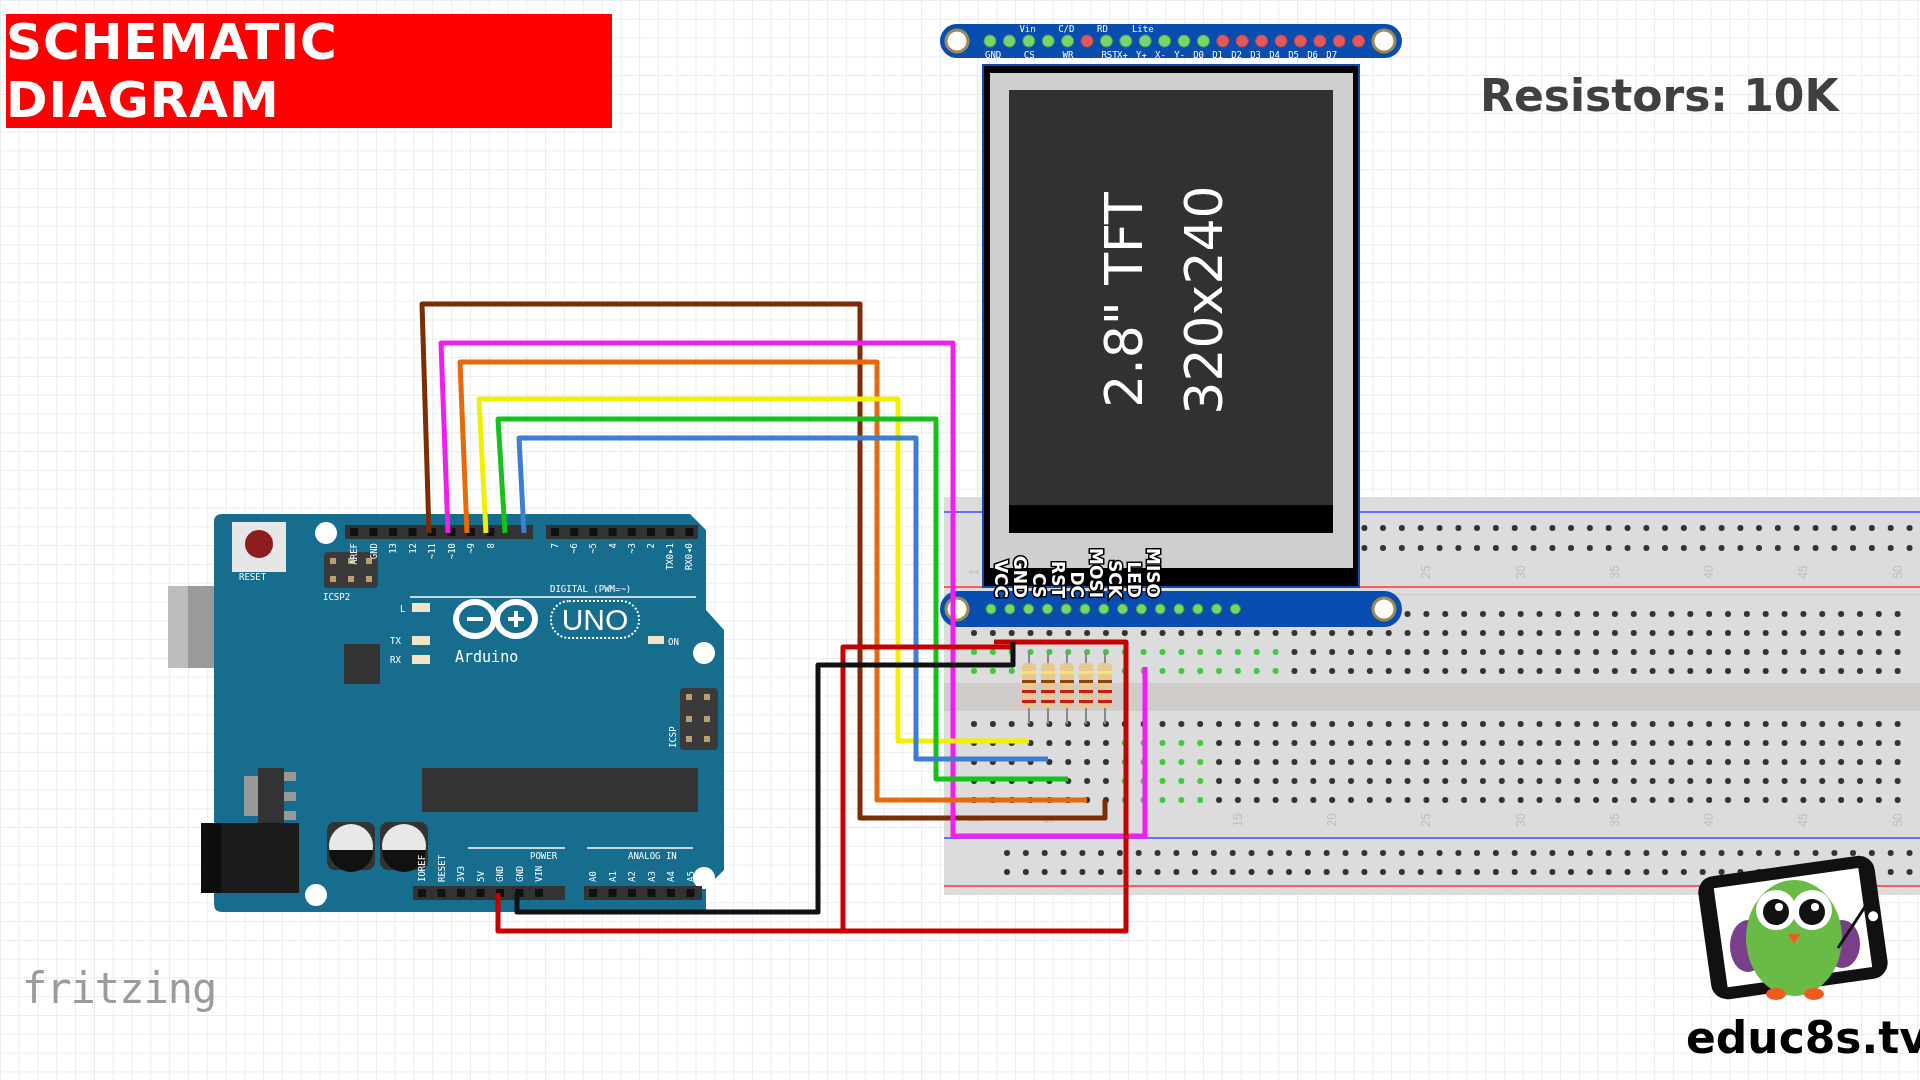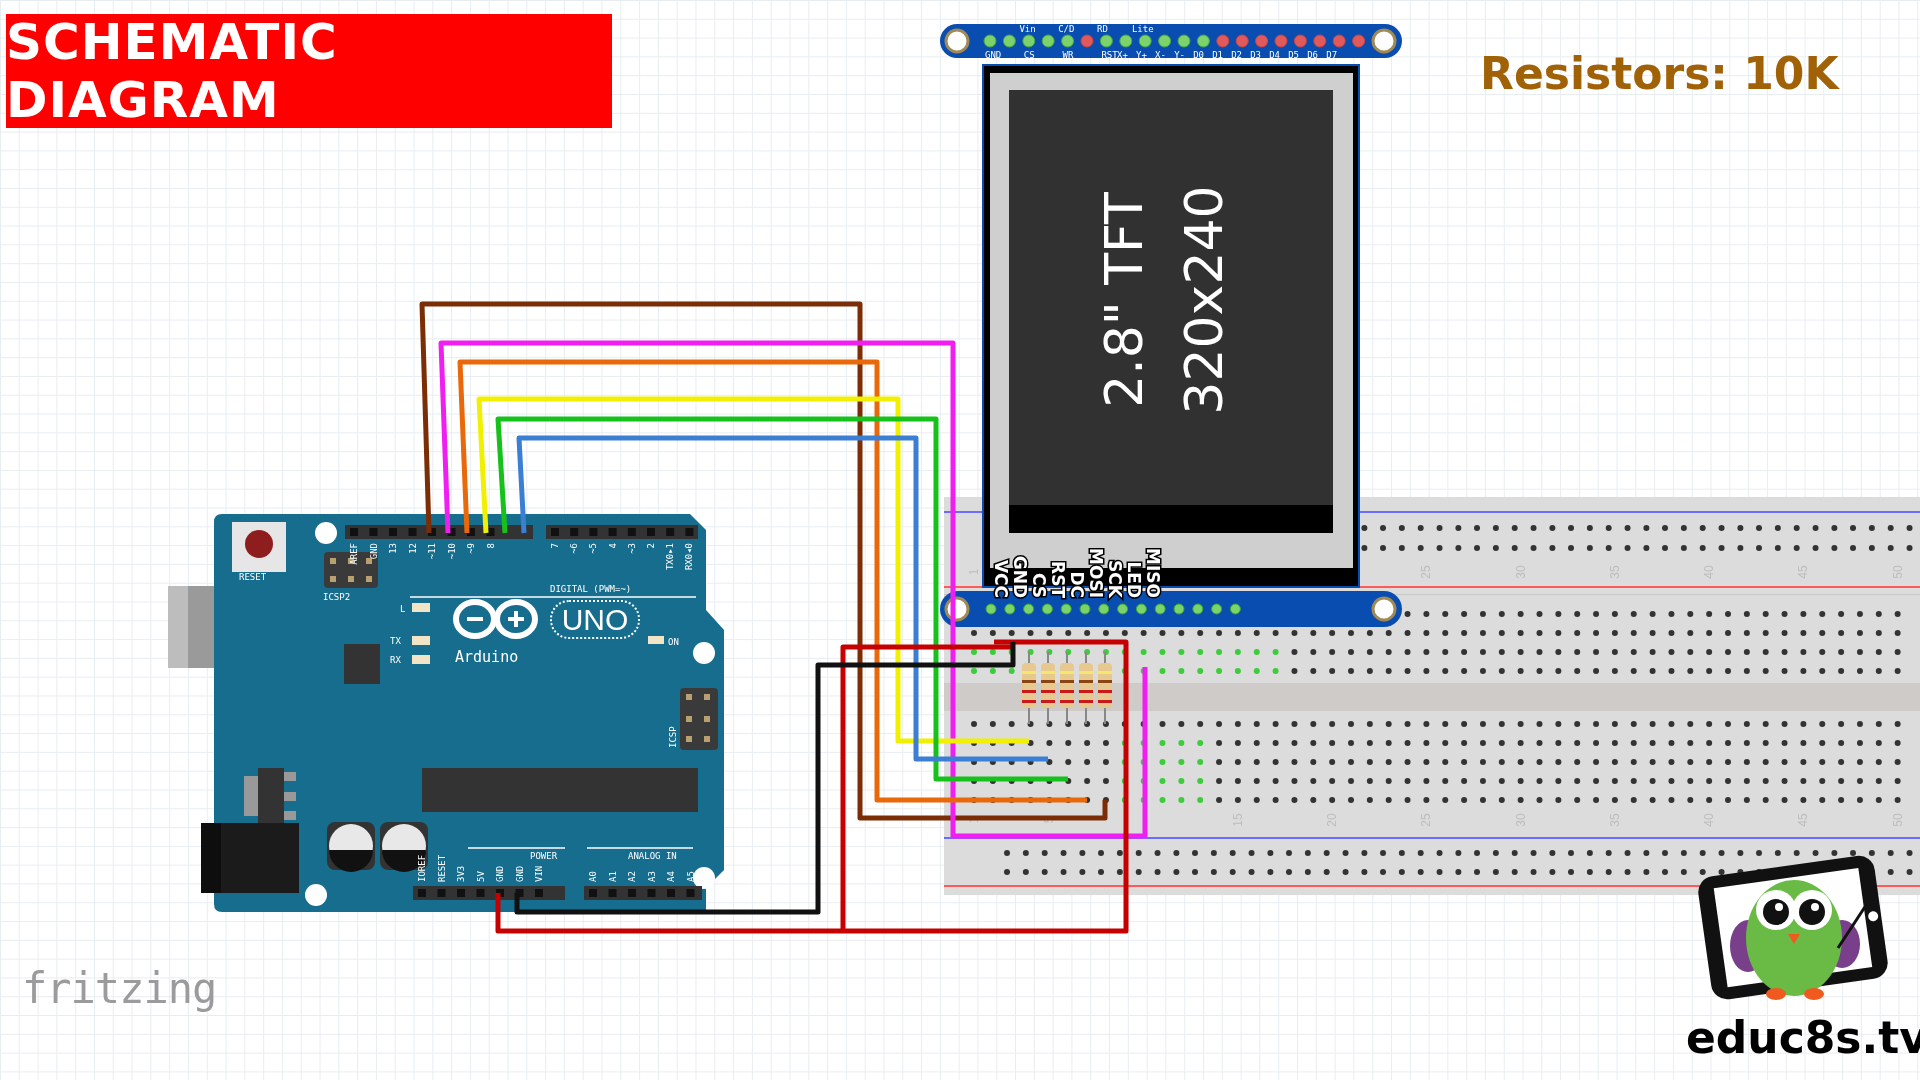--- a/index.html
+++ b/index.html
@@ -5,21 +5,21 @@
   html,body{margin:0;padding:0;}
   body{width:1920px;height:1080px;position:relative;overflow:hidden;background:#fff;
     font-family:"Liberation Sans",sans-serif;
     background-image:
       linear-gradient(#e8edf2 1px, transparent 1px),
       linear-gradient(90deg,#e8edf2 1px, transparent 1px);
     background-size:18.8px 18.8px;}
   #title-banner{position:absolute;left:6px;top:14px;width:606px;height:114px;background:#fe0000;
     display:flex;align-items:center;justify-content:center;}
   #title-banner span{color:#fff;font-weight:bold;font-size:50px;letter-spacing:1px;font-family:"DejaVu Sans",sans-serif;}
-  #resistor-note{position:absolute;left:1480px;top:48px;font-size:44px;font-weight:bold;color:#a16207;font-family:"DejaVu Sans",sans-serif;}
+  #resistor-note{position:absolute;left:1480px;top:70px;font-size:44px;font-weight:bold;color:#404040;font-family:"DejaVu Sans",sans-serif;}
   #brand-text{position:absolute;left:1686px;top:1012px;font-size:44px;font-weight:bold;color:#000;font-family:"DejaVu Sans",sans-serif;}
   #fritzing-logo{position:absolute;left:22px;top:964px;font-size:42px;color:#9b9b9b;font-family:"DejaVu Sans Mono",monospace;letter-spacing:-1px;}
   svg#circuit{position:absolute;left:0;top:0;}
   .pinlbl{font-family:"DejaVu Sans Mono",monospace;fill:#fff;font-size:9px;}
   .tftlbl{font-family:"DejaVu Sans",sans-serif;font-weight:bold;fill:#fff;stroke:#000;stroke-width:3px;paint-order:stroke;font-size:17px;}
   .bbnum{font-family:"Liberation Sans",sans-serif;fill:#bdbdbd;font-size:12px;}
 </style>
 </head>
 <body>
 

